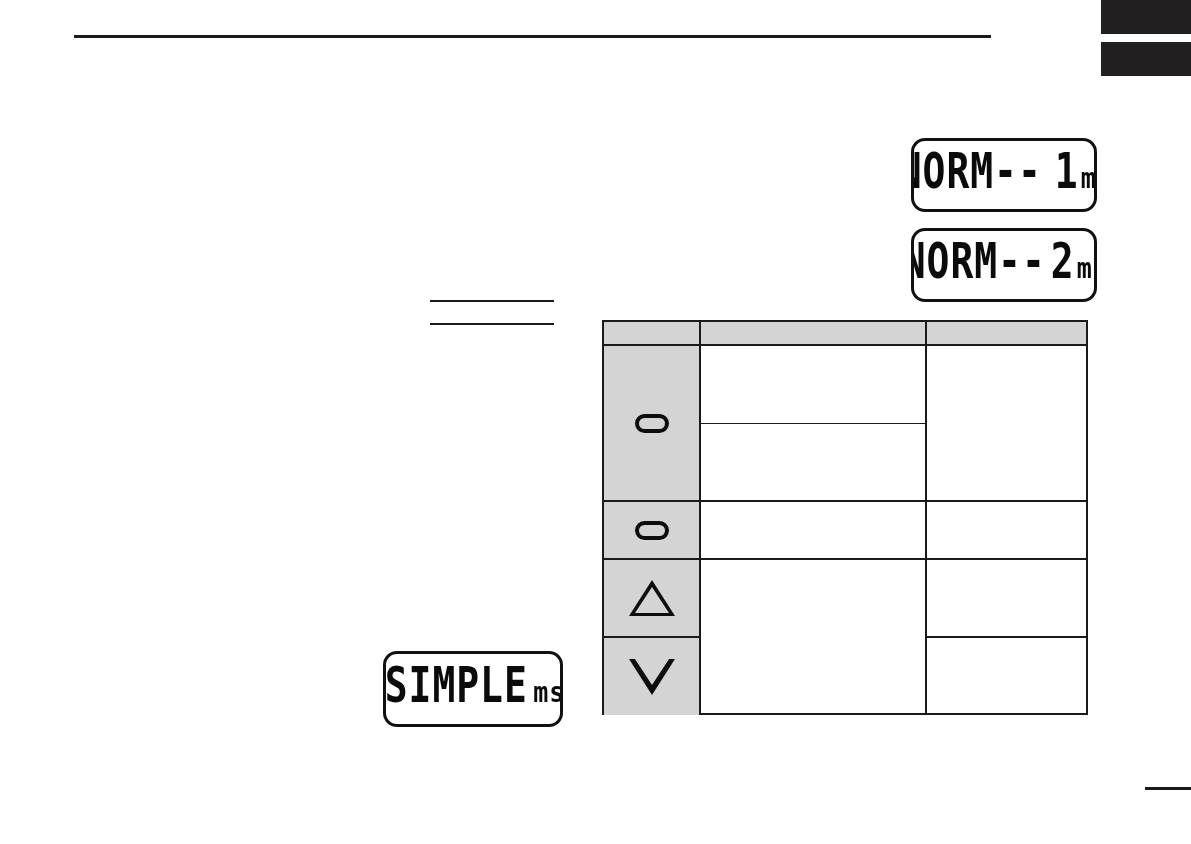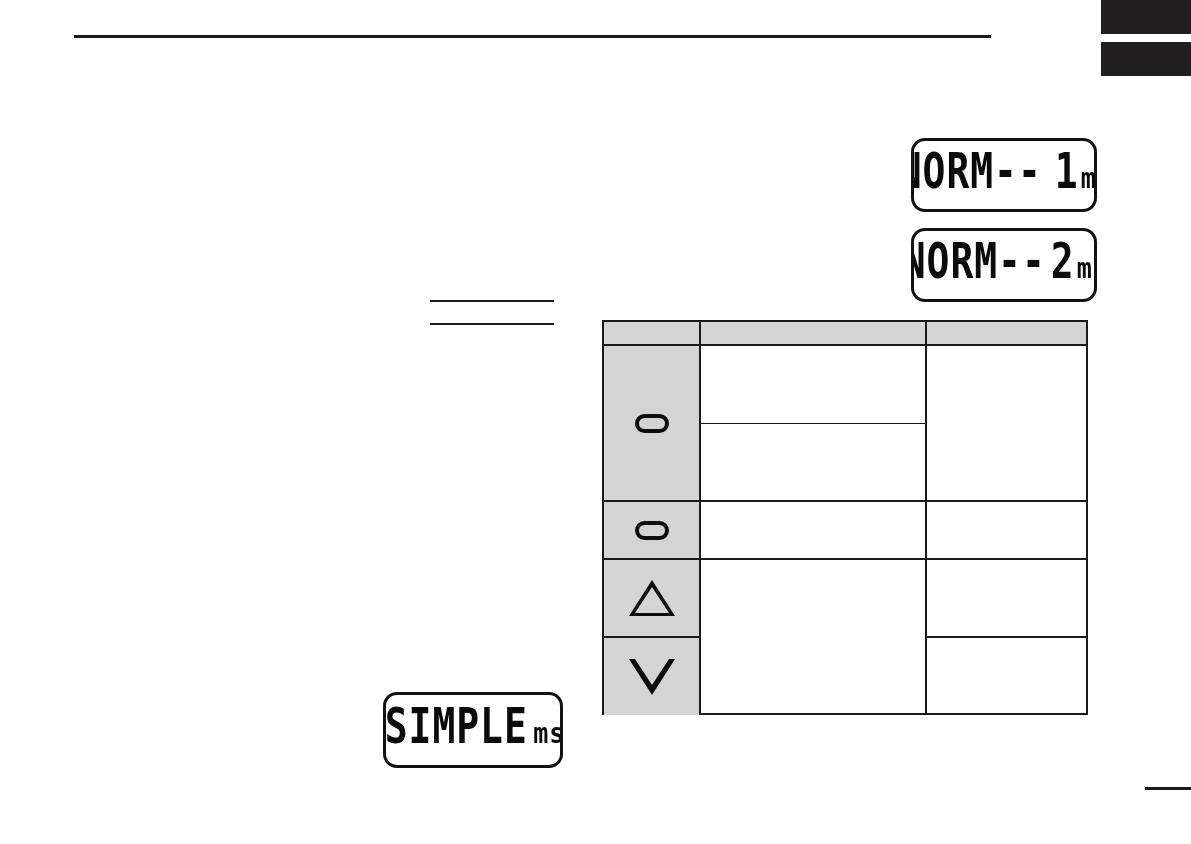--- a/index.html
+++ b/index.html
@@ -66,21 +66,21 @@
   .lcd-unit {
     font-size: 25px;
     line-height: 1;
     margin-left: 2px;
     transform: scaleY(1.15);
     transform-origin: center bottom;
   }
 
   #lcd-norm1   { left: 911px; top: 138px; width: 180px; height: 68px; }
   #lcd-norm2   { left: 911px; top: 228px; width: 180px; height: 68px; }
-  #lcd-simple  { left: 383px; top: 692px; width: 174px; height: 70px; }
+  #lcd-simple  { left: 383px; top: 651px; width: 174px; height: 70px; }
 
   
   #button-table {
     position: absolute;
     left: 602px;
     top: 320px;
     width: 486px;
     height: 395px;
     border: 2px solid #1a1a1a;
     box-sizing: border-box;

